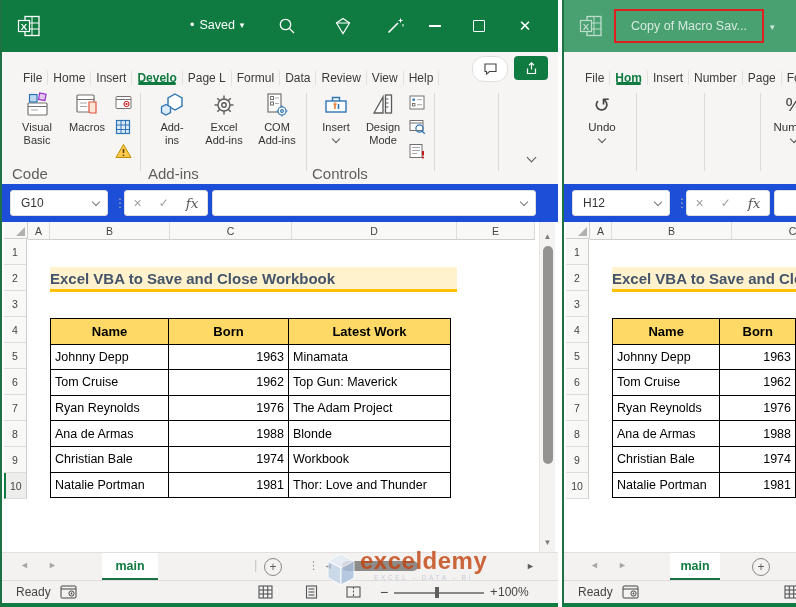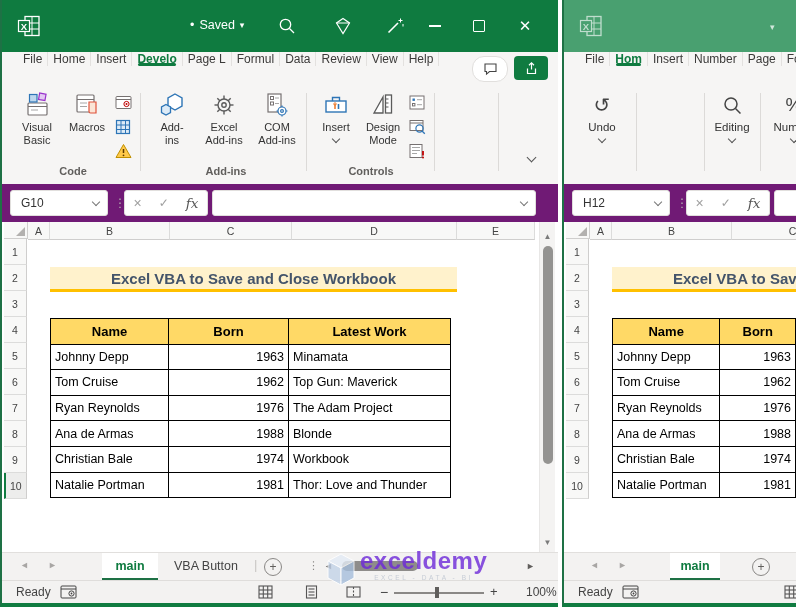--- a/index.html
+++ b/index.html
@@ -13,69 +13,69 @@
   .tb{position:absolute;top:0;left:0;right:0;height:52px;display:flex;align-items:center;}
   .tb-active{background:#0F7B40;}
   .tb-inactive{background:#49A070;}
   .redbox{position:absolute;top:9px;height:30px;border:2.5px solid #E02020;
           display:flex;align-items:center;justify-content:center;color:#fff;font-size:12.5px;}
   .tb-inactive .redbox{color:rgba(255,255,255,.78);}
   .tbico{position:absolute;top:14px;width:26px;height:24px;display:flex;align-items:center;justify-content:center;}
   .wctl{position:absolute;top:12px;width:38px;height:28px;display:flex;align-items:center;justify-content:center;color:#fff;}
   .caret{font-size:9px;color:#fff;}
   
-  .tabrow{position:absolute;top:52px;left:0;right:0;height:33px;background:#F6F5F4;display:flex;align-items:flex-start;}
+  .tabrow{position:absolute;top:52px;left:0;right:0;height:33px;background:#F6F5F4;display:flex;align-items:flex-end;}
   .rtab{display:flex;align-items:center;padding:0 5px;margin:0;font-size:12px;color:#3b3a39;
         border-right:1px solid #E3E1DF;position:relative;white-space:nowrap;}
   .rtab.first{margin-left:16px;}
   .rtab.active{color:#0F7B40;font-weight:bold;}
   .rtab.active::after{content:"";position:absolute;left:6px;right:6px;bottom:0;height:3px;background:#0F7B40;border-radius:2px;}
   
   .ribbon{position:absolute;top:85px;left:0;right:0;height:99px;background:#F6F5F4;border-bottom:1px solid #D6D4D2;}
   .rbtn{position:absolute;top:6px;height:72px;display:flex;flex-direction:column;align-items:center;color:#333;}
   .rbtn .ric{height:28px;display:flex;align-items:center;justify-content:center;margin-bottom:2px;}
   .rlbl{font-size:11px;line-height:12.5px;color:#333;text-align:center;white-space:nowrap;}
-  .rgl{position:absolute;top:80px;font-size:11px;color:#605E5C;text-align:center;font-weight:bold;}
+  .rgl{position:absolute;top:80px;font-size:15px;color:#605E5C;text-align:left;}
   .rsep{position:absolute;top:8px;height:78px;width:1px;background:#DCDAD8;}
   .sico{position:absolute;width:18px;height:18px;display:flex;align-items:center;justify-content:center;}
   .chev{display:inline-block;width:5px;height:5px;border-right:1.3px solid #555;border-bottom:1.3px solid #555;
         transform:rotate(45deg);margin-top:2px;}
   
-  .fbar{position:absolute;top:184px;left:0;right:0;height:38px;background:#701a75;border-bottom:1px solid #D6D4D2;}
+  .fbar{position:absolute;top:184px;left:0;right:0;height:38px;background:#1d4ed8;border-bottom:1px solid #D6D4D2;}
   .fbox{position:absolute;top:6px;height:24px;background:#fff;border:1px solid #E1DFDD;border-radius:3px;
         display:flex;align-items:center;font-size:12px;color:#333;}
   
   .grid{position:absolute;top:222px;left:0;right:0;height:330px;background:#fff;}
   .ch{position:absolute;top:0;height:17px;background:#F8F8F7;border-right:1px solid #DCDCDB;border-bottom:1px solid #CFCECD;
       display:flex;align-items:center;justify-content:center;font-size:10.5px;color:#444;}
   .rh{position:absolute;left:2px;width:22px;height:25px;background:#F8F8F7;border-right:1px solid #CFCECD;border-bottom:1px solid #DCDCDB;
       display:flex;align-items:center;justify-content:center;font-size:10.5px;color:#444;}
   .corner{position:absolute;left:2px;top:0;width:23px;height:16px;background:#F8F8F7;border-right:1px solid #CFCECD;border-bottom:1px solid #CFCECD;}
   .corner::after{content:"";position:absolute;right:2px;bottom:2px;border-left:9px solid transparent;border-bottom:9px solid #B3B1AF;}
   .titlecell{position:absolute;left:48px;top:45px;width:407px;height:22px;background:#FFF2CC;border-bottom:3px solid #FFC000;
-             color:#44546A;font-weight:bold;font-size:15px;display:flex;align-items:center;justify-content:center;white-space:nowrap;}
+             color:#44546A;font-weight:bold;font-size:15px;display:flex;align-items:center;justify-content:flex-start;white-space:nowrap;}
   .xtable{position:absolute;left:48px;top:96px;border-collapse:collapse;table-layout:fixed;background:#fff;}
   .xtable td,.xtable th{border:1.4px solid #000;height:24.6px;font-size:12.5px;padding:0 4px;overflow:hidden;white-space:nowrap;}
   .xtable th{background:#FFD966;font-weight:bold;font-size:13px;text-align:center;color:#000;}
   .xtable td.born{text-align:right;}
   .vsb{position:absolute;left:537px;top:0;width:15px;height:330px;background:#F4F3F2;border-left:1px solid #E8E7E6;}
   .sarr{font-size:8px;color:#7A7A7A;line-height:8px;}
   
   .shtabs{position:absolute;top:552px;left:0;right:0;height:27px;background:#F3F2F1;border-top:1px solid #E1DFDD;}
   .stab{position:absolute;top:0;height:25px;display:flex;align-items:center;justify-content:center;font-size:12.5px;color:#444;}
   .stab.active{background:#fff;color:#0F7B40;font-weight:bold;border-bottom:2.5px solid #1E7145;}
   .plusbtn{position:absolute;top:5px;width:16px;height:16px;border:1px solid #8A8886;border-radius:50%;
            display:flex;align-items:center;justify-content:center;font-size:12px;color:#605E5C;background:transparent;}
   
   .sbar{position:absolute;top:580px;left:0;right:0;height:23px;background:#F3F2F1;border-top:1px solid #DFDDDB;
         display:block;font-size:12px;color:#444;}
   
   .wm{position:absolute;left:326px;top:548px;width:230px;height:50px;display:flex;align-items:flex-start;opacity:.8;
       pointer-events:none;z-index:60;}
-  .wmtext{font-size:24px;font-weight:bold;color:#6d28d9;line-height:26px;letter-spacing:.5px;}
+  .wmtext{font-size:24px;font-weight:bold;color:#c2410c;line-height:26px;letter-spacing:.5px;}
   .wmtag{font-size:6.5px;letter-spacing:2.6px;color:#BBC3CF;text-align:center;margin-top:0px;}
 </style>
 </head>
 <body>
 
 <div id="stage">
 
 <div class="win" style="left:0;width:556px">
 
   <div class="tb tb-active">
@@ -439,23 +439,20 @@
       <div class="ab" style="left:2.5px;width:10px;top:24px;height:218px;background:#949391;border-radius:5px"></div>
       <div class="ab" style="left:0;right:0;bottom:3px;text-align:center"><span class="sarr">▼</span></div>
     </div>
   </div>
 
   <div class="shtabs">
     <span class="ab" style="left:18px;top:7px;color:#A8A6A4;font-size:9px">◄</span>
     <span class="ab" style="left:46px;top:7px;color:#A8A6A4;font-size:9px">►</span>
     <div class="stab active" style="left:100px;width:56px">
           <span>main</span>
-        </div>
-    <div class="stab" style="left:160px;width:88px">
-          <span>VBA Button</span>
         </div>
     <span class="ab" style="left:252px;top:4px;color:#C8C6C4;font-size:13px">|</span>
     <div class="plusbtn" style="left:262px">
           <span>+</span>
         </div>
     <span class="ab" style="left:306px;top:6px;color:#8A8886;font-size:11px">⋮</span>
     <span class="ab" style="left:322px;top:8px;color:#605E5C;font-size:9px">◄</span>
     <div class="ab" style="left:340px;top:8px;width:76px;height:10px;background:#8E8C8A;border-radius:5px"></div>
     <span class="ab" style="left:524px;top:8px;color:#605E5C;font-size:9px">►</span>
   </div>
@@ -492,67 +489,60 @@
       <svg width="15" height="14" viewBox="0 0 15 14">
             <g stroke="#555" fill="none" stroke-width="1.1">
         <rect x="1" y="2" width="13" height="10"></rect>
               <line x1="7.5" y1="2" x2="7.5" y2="12" stroke-dasharray="2 1.5"></line>
             </g>
           </svg></span>
     <span class="ab" style="left:378px;top:3px;font-size:14px;color:#444">−</span>
     <div class="ab" style="left:392px;top:10.5px;width:90px;height:2px;background:#8A8886"></div>
     <div class="ab" style="left:433px;top:6px;width:4px;height:11px;background:#605E5C"></div>
     <span class="ab" style="left:488px;top:3px;font-size:13px;color:#444">+</span>
-    <span class="ab" style="left:524px;top:4px">100%</span>
+    <span class="ab" style="left:496px;top:4px">100%</span>
   </div>
 </div>
 
 <div class="win" style="left:562px;width:232px">
 
   <div class="tb tb-inactive">
     <div class="tbico" style="left:14px;opacity:.65">
       <svg width="24" height="22" viewBox="0 0 24 22">
         <rect x="8" y="1.5" width="14" height="19" fill="none" stroke="#fff" stroke-width="1.3"></rect>
         <line x1="8" y1="8" x2="22" y2="8" stroke="#fff"></line>
             <line x1="8" y1="14" x2="22" y2="14" stroke="#fff"></line>
         <line x1="15" y1="1.5" x2="15" y2="20.5" stroke="#fff"></line>
         <rect x="1.5" y="5.5" width="11" height="11" fill="#49A070" stroke="#fff" stroke-width="1.2"></rect>
         <text x="7" y="14.5" fill="#fff" font-size="9.5" font-weight="bold" text-anchor="middle" font-family="Liberation Sans,sans-serif">X</text>
       </svg>
     </div>
+    <div class="redbox" style="left:50px;width:146px">
+      <span>Copy of Macro Sav...</span>
+    </div>
     <span class="caret" style="position:absolute;left:206px;top:22px;color:rgba(255,255,255,.75)">▾</span>
   </div>
 
   <div class="tabrow">
     <span class="rtab first">File</span>
     <span class="rtab active">Hom</span>
     <span class="rtab">Insert</span>
     <span class="rtab">Number</span>
     <span class="rtab">Page</span>
     <span class="rtab">Fo</span>
   </div>
 
   <div class="ribbon">
     <div class="rbtn" style="left:12px;width:52px">
       <span class="ric" style="font-size:20px;color:#444">↺</span>
       <span class="rlbl" style="font-size:11.5px">Undo</span>
       <span class="chev"></span>
     </div>
     <div class="rsep" style="left:72px"></div>
     <div class="rsep" style="left:140px"></div>
-    <div class="rbtn" style="left:144px;width:48px">
-      <span class="ric">
-        <svg width="23" height="23" viewBox="0 0 23 23">
-          <circle cx="10" cy="10" r="6" fill="none" stroke="#444" stroke-width="1.5"></circle>
-          <line x1="14.5" y1="14.5" x2="19.5" y2="19.5" stroke="#444" stroke-width="1.5"></line>
-            </svg>
-          </span>
-      <span class="rlbl" style="font-size:11.5px">Editing</span>
-      <span class="chev"></span>
-    </div>
     <div class="rsep" style="left:196px"></div>
     <div class="rbtn" style="left:200px;width:60px">
       <span class="ric" style="font-size:19px;color:#444">%</span>
       <span class="rlbl" style="font-size:11.5px">Number</span>
       <span class="chev"></span>
     </div>
   </div>
 
   <div class="fbar">
     <div class="fbox" style="left:8px;width:96px">

